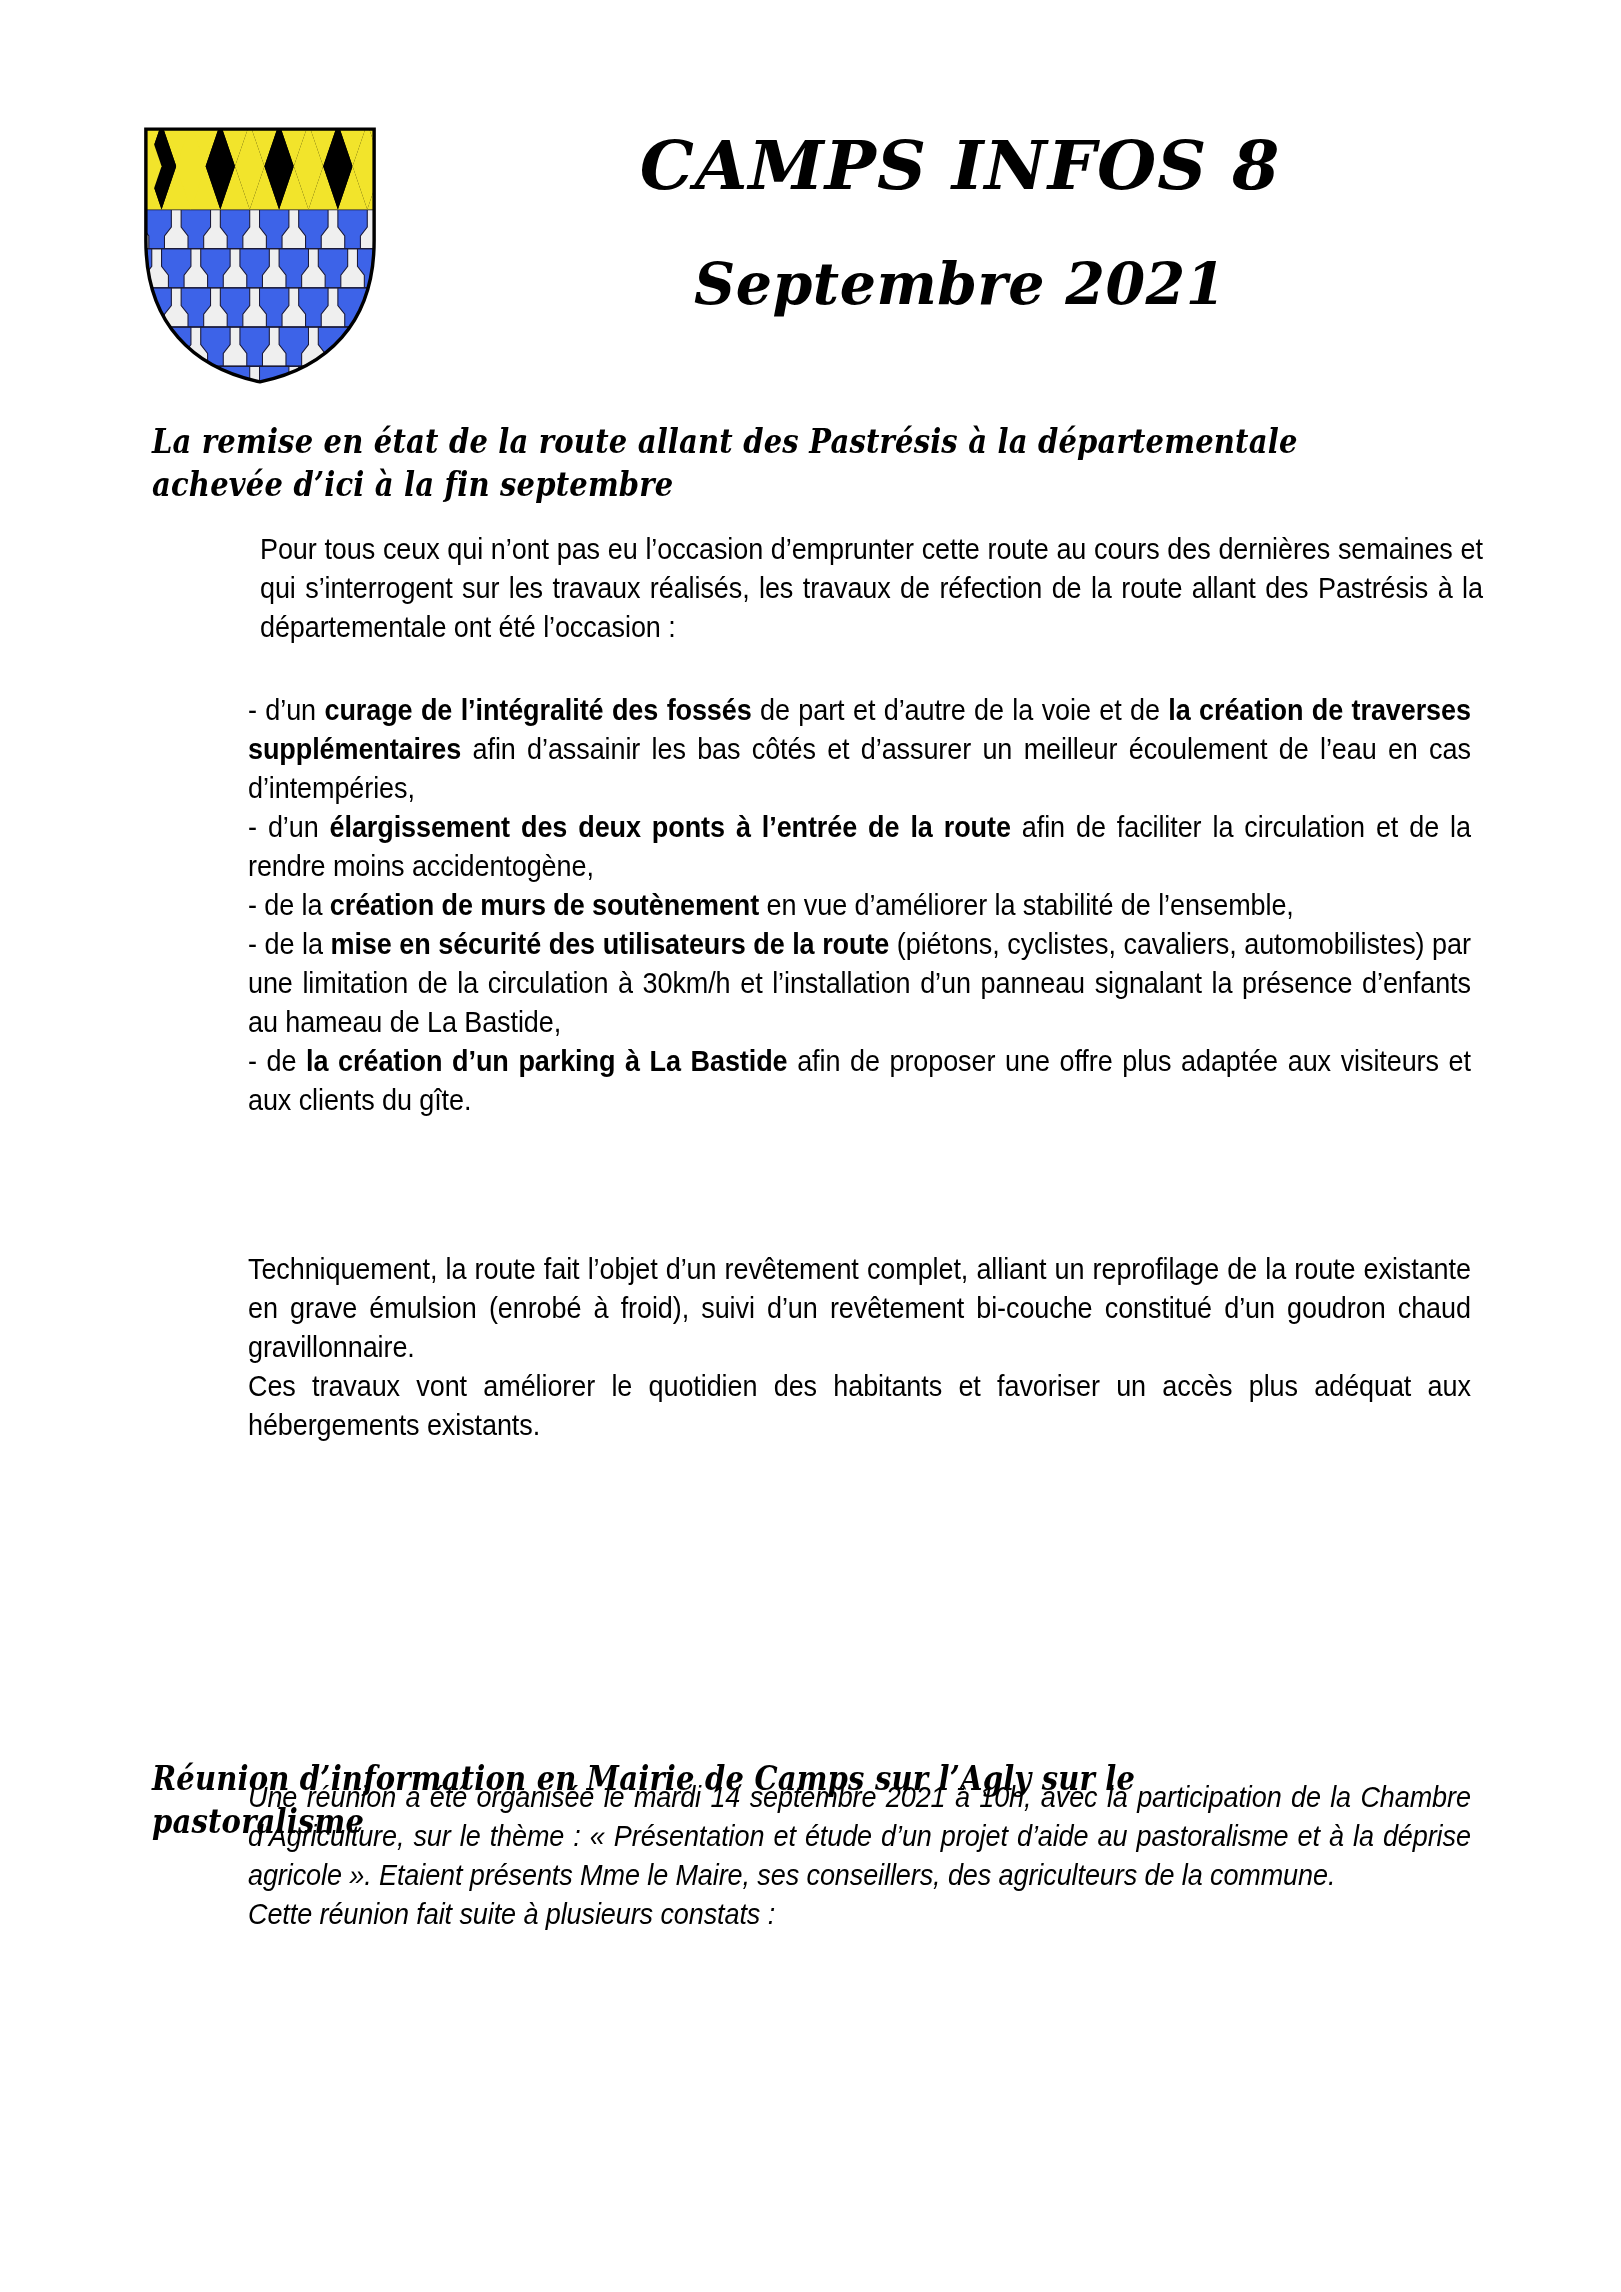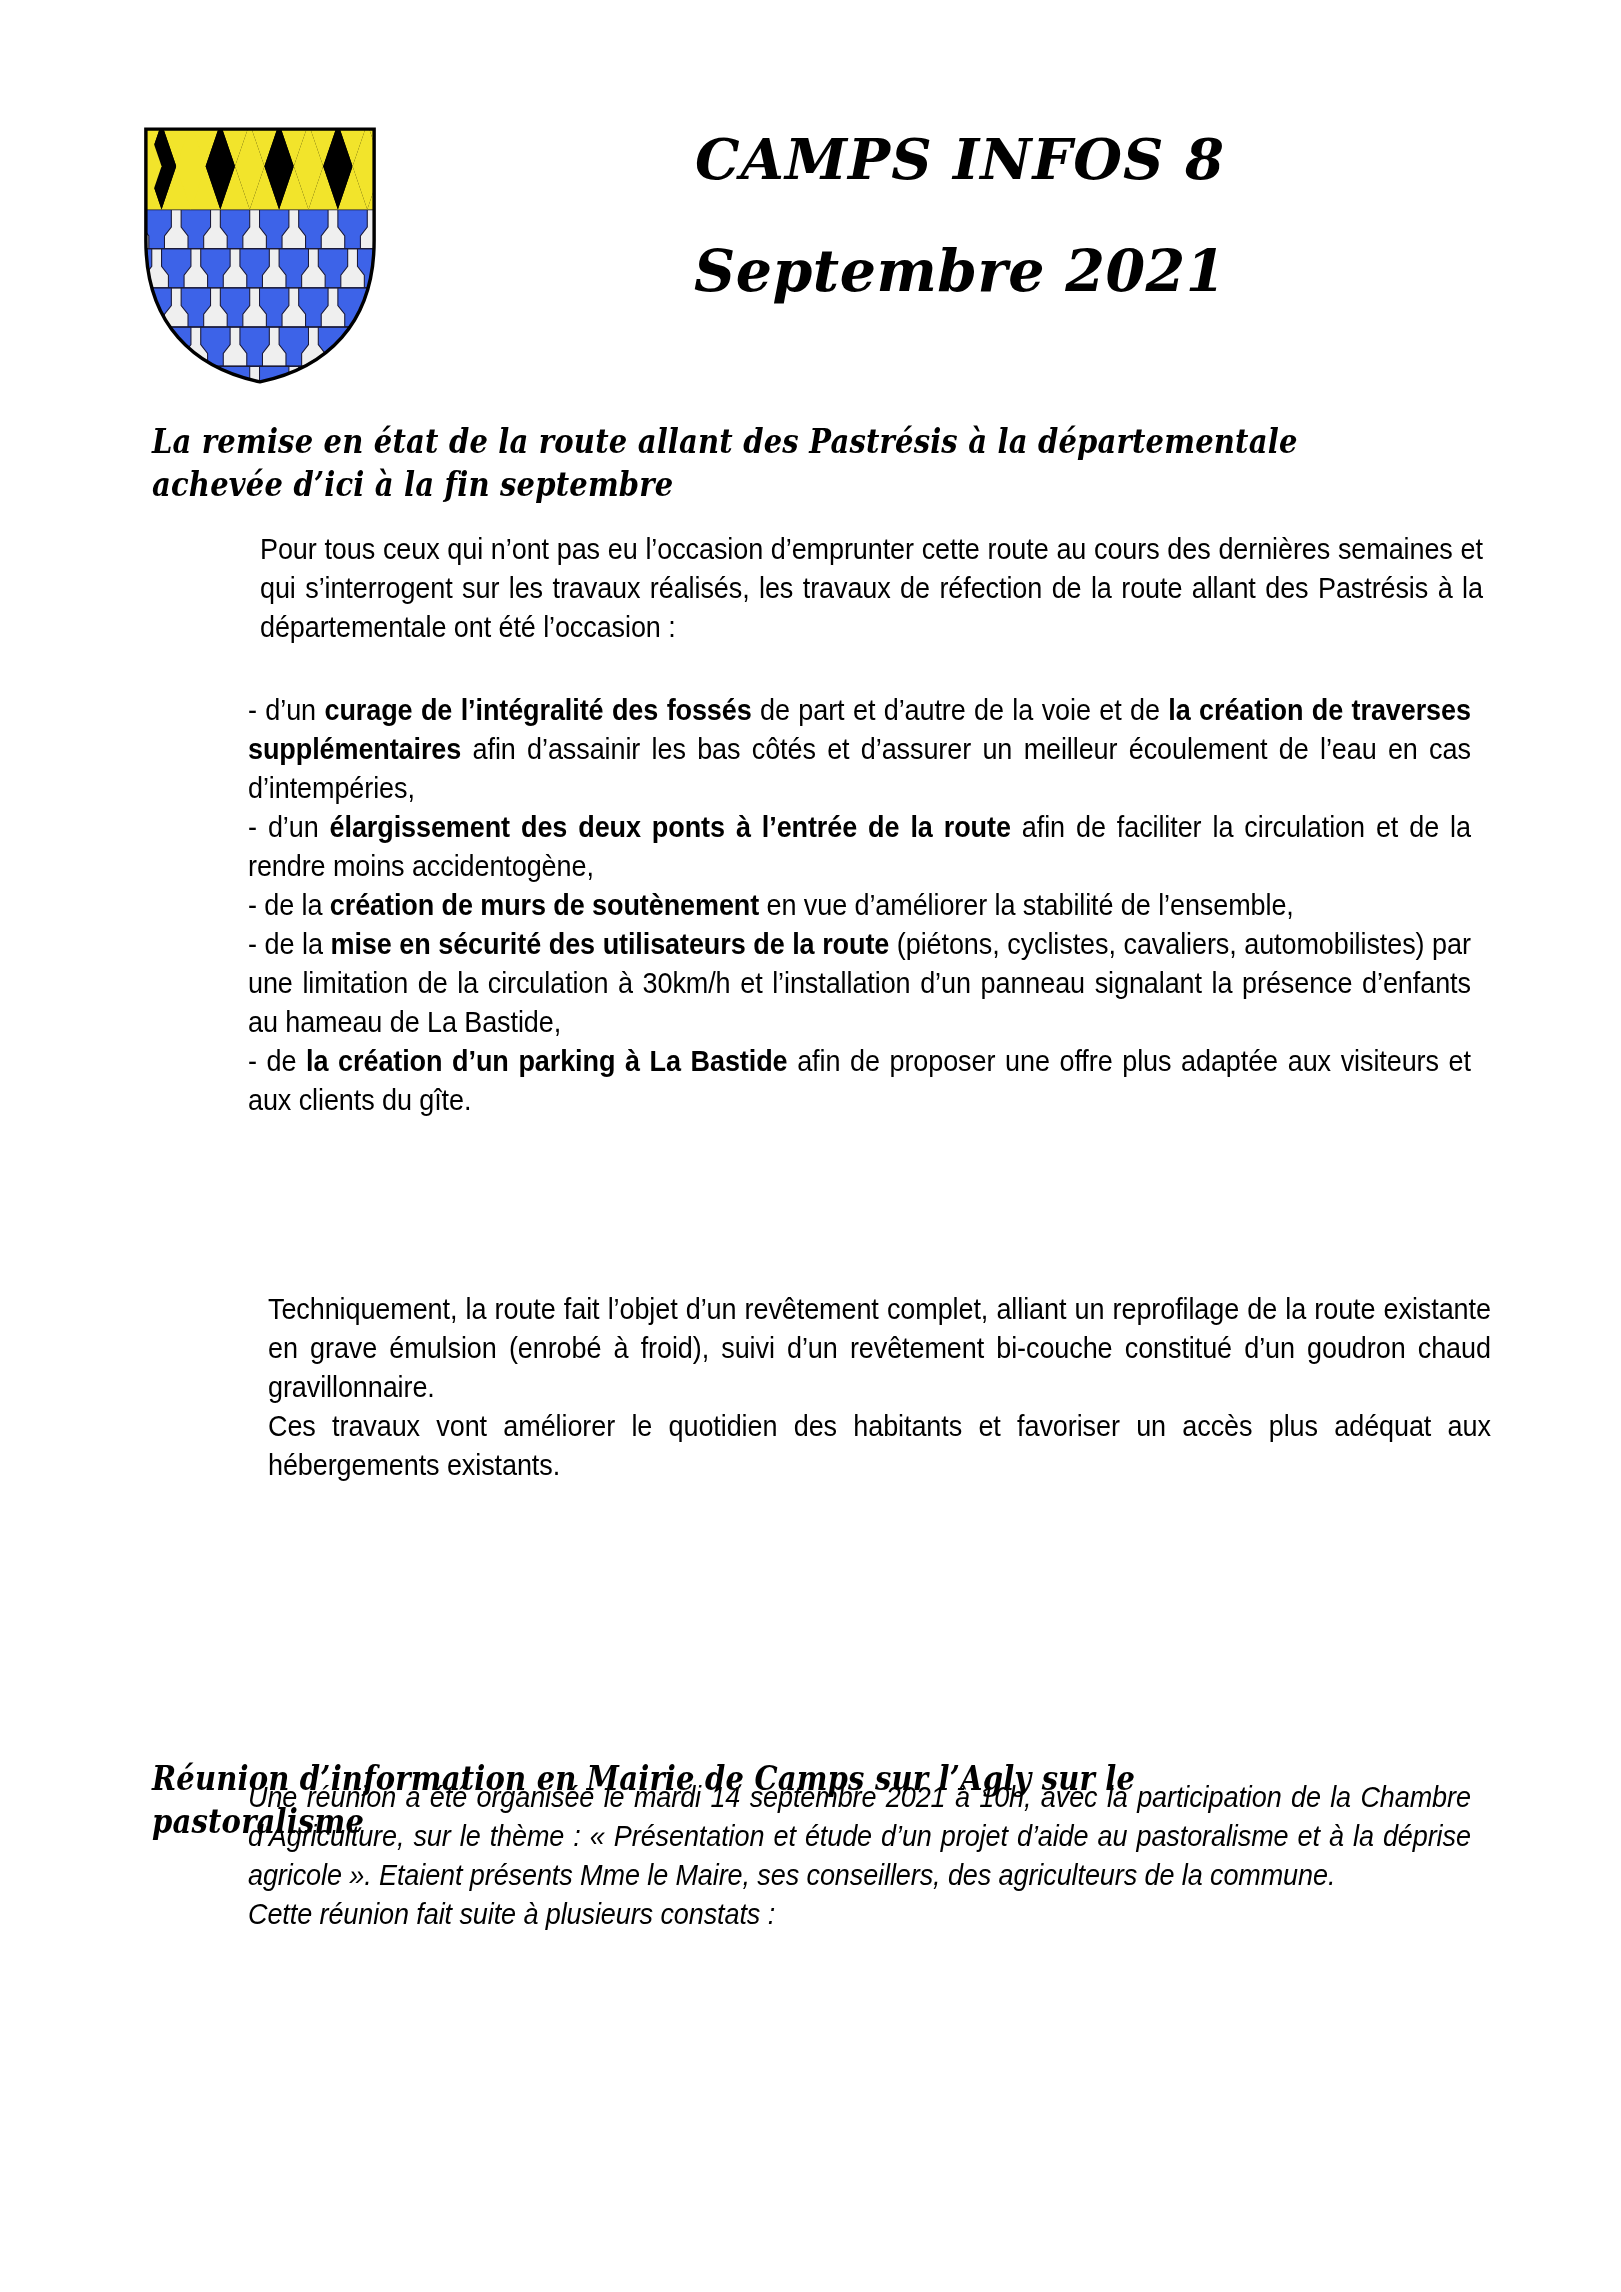--- a/index.html
+++ b/index.html
@@ -38,21 +38,21 @@
     position: absolute;
     left: 421px;
     top: 35px;
     width: 1078px;
     text-align: center;
   }
   .doc-title {
     font-family: "DejaVu Serif", "Liberation Serif", serif;
     font-style: italic;
     font-weight: bold;
-    font-size: 56px;
+    font-size: 68px;
     line-height: 1.08;
     letter-spacing: 1px;
     margin: 0;
     white-space: nowrap;
   }
   .doc-subtitle {
     font-family: "DejaVu Serif", "Liberation Serif", serif;
     font-style: italic;
     font-weight: bold;
     font-size: 57px;
@@ -253,21 +253,21 @@
       </div>
 
       <div class="body-col list-block" style="top:269px;">
         <p class="para">- d’un <b>curage de l’intégralité des fossés</b> de part et d’autre de la voie et de <b>la création de traverses supplémentaires</b> afin d’assainir les bas côtés et d’assurer un meilleur écoulement de l’eau en cas d’intempéries,</p>
         <p class="para">- d’un <b>élargissement des deux ponts à l’entrée de la route</b> afin de faciliter la circulation et de la rendre moins accidentogène,</p>
         <p class="para">- de la <b>création de murs de soutènement</b> en vue d’améliorer la stabilité de l’ensemble,</p>
         <p class="para">- de la <b>mise en sécurité des utilisateurs de la route</b> (piétons, cyclistes, cavaliers, automobilistes) par une limitation de la circulation à 30km/h et l’installation d’un panneau signalant la présence d’enfants au hameau de La Bastide,</p>
         <p class="para">- de <b>la création d’un parking à La Bastide</b> afin de proposer une offre plus adaptée aux visiteurs et aux clients du gîte.</p>
       </div>
 
-      <div class="body-col" style="top:868px;margin-left:20px;">
+      <div class="body-col" style="top:828px;">
         <p class="para">Techniquement, la route fait l’objet d’un revêtement complet, alliant un reprofilage de la route existante en grave émulsion (enrobé à froid), suivi d’un revêtement bi-couche constitué d’un goudron chaud gravillonnaire.</p>
         <p class="para gap-para">Ces travaux vont améliorer le quotidien des habitants et favoriser un accès plus adéquat aux hébergements existants.</p>
       </div>
     </div>
 
     <div class="section">
 
       <div class="section-heading heading-pos-2">
         <span>Réunion d’information en Mairie de Camps sur l’Agly sur le</span>
         <span class="lastline">pastoralisme</span>

